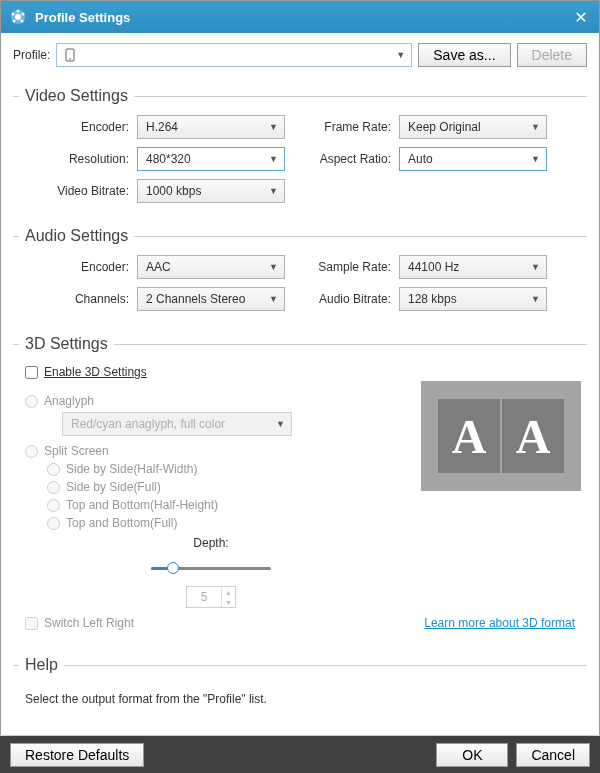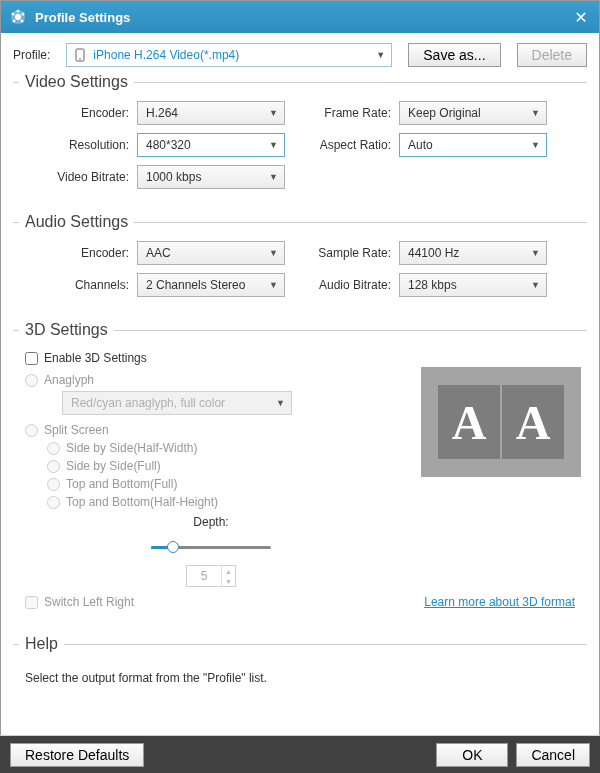--- a/index.html
+++ b/index.html
@@ -2,21 +2,21 @@
 <html><head>
 <meta charset="utf-8">
 <style>
 * { box-sizing: border-box; margin: 0; padding: 0; }
 body { width: 600px; height: 773px; font-family: "Segoe UI", Tahoma, sans-serif; font-size: 12px; color: #333; background: #fff; border: 1px solid #999; overflow: hidden; }
 .titlebar { background: linear-gradient(#3a9ecf, #2d8dc0); height: 32px; display: flex; align-items: center; padding: 0 8px; color: #fff; }
 .titlebar-icon { width: 18px; height: 18px; margin-right: 8px; display: inline-flex; align-items: center; justify-content: center; }
 .titlebar-title { font-weight: bold; font-size: 13px; flex: 1; }
 .titlebar-close { width: 20px; height: 20px; display: flex; align-items: center; justify-content: center; cursor: pointer; font-size: 16px; }
 .content { padding: 10px 12px 0 12px; }
-.profile-row { display: flex; align-items: center; gap: 16px; margin-bottom: 6px; }
+.profile-row { display: flex; align-items: center; gap: 6px; margin-bottom: 20px; }
 .profile-label { font-size: 12px; }
 .profile-select { flex: 1; height: 24px; border: 1px solid #9fc3d8; background: #fff; display: flex; align-items: center; padding: 0 6px; position: relative; }
 .profile-select-icon { width: 14px; height: 14px; margin-right: 6px; display: inline-flex; }
 .profile-select-text { color: #1a8fd0; flex: 1; }
 .dd-arrow { position: absolute; right: 6px; color: #555; font-size: 9px; }
 .btn { height: 24px; padding: 0 14px; border: 1px solid #999; background: linear-gradient(#fcfcfc,#e8e8e8); cursor: pointer; font-size: 14px; }
 .btn:disabled, .btn.disabled { color: #aaa; cursor: default; }
 fieldset { border: none; border-top: 1px solid #cfcfcf; padding: 10px 6px 6px 6px; margin: 6px 0 10px 0; }
 legend { color: #444; padding: 0 6px; font-size: 16px; }
 .row { display: flex; align-items: center; margin-bottom: 8px; }
@@ -28,21 +28,21 @@
 .col-left { width: 280px; }
 .col-right { flex: 1; }
 .col-right .lbl { width: 100px; }
 .combo.w1 { width: 148px; }
 .combo.w2 { width: 148px; }
 .threebox { display: flex; gap: 14px; }
 .three-left { flex: 1; }
 .three-right { width: 170px; display: flex; align-items: flex-start; justify-content: flex-end; padding-top: 18px; }
 .preview { width: 160px; height: 110px; background: #a4a4a4; display: flex; align-items: center; justify-content: center; gap: 2px; }
 .preview .aa { width: 62px; height: 74px; background: #7d7d7d; color: #fff; font-family: Georgia, serif; font-size: 48px; font-weight: bold; display: flex; align-items: center; justify-content: center; }
-.chk { display: flex; align-items: center; gap: 6px; margin: 2px 0 8px 6px; }
+.chk { display: flex; align-items: center; gap: 6px; margin: 2px 0 15px 6px; text-decoration: underline; }
 .chk input { width:13px; height:13px; }
 .radio { display: flex; align-items: flex-end; gap: 6px; margin: 4px 0 4px 6px; color: #999; }
 .radio.sub { margin-left: 28px; }
 .radio input { width:13px; height:13px; }
 .disabled-combo { width: 230px; height: 24px; border: 1px solid #d0d0d0; background: #f1f1f1; color: #b0b0b0; display: flex; align-items: center; padding: 0 20px 0 8px; position: relative; margin: 2px 0 8px 43px; font-size: 12px; }
 .depth-row { display: flex; align-items: center; gap: 10px; margin: 6px 0 8px 6px; flex-direction: column; }
 .slider { width: 120px; height: 16px; position: relative; }
 .slider-track { position: absolute; top: 7px; left: 0; right: 0; height: 3px; background: #888; border-radius: 2px; }
 .slider-fill { position: absolute; top: 7px; left: 0; width: 22px; height: 3px; background: #2d8dc0; border-radius: 2px; }
 .slider-thumb { position: absolute; top: 2px; left: 16px; width: 12px; height: 12px; background: #fff; border: 1px solid #2d8dc0; border-radius: 50%; }
@@ -80,21 +80,20 @@
 
   <div class="profile-row">
     <span class="profile-label">Profile:</span>
     <div class="profile-select">
       <span class="profile-select-icon">
         <svg viewBox="0 0 14 14" width="14" height="14">
             <rect x="3" y="1" width="8" height="12" rx="1" fill="none" stroke="#666" stroke-width="1"></rect>
             <circle cx="7" cy="11" r="0.8" fill="#666"></circle>
           </svg>
       </span>
-      <span class="profile-select-text">iPhone H.264 Video(*.mp4)</span>
       <span class="dd-arrow">▼</span>
     </div>
     <button class="btn">Save as...</button>
     <button class="btn disabled" disabled="">Delete</button>
   </div>
 
   <fieldset>
     <legend>Video Settings</legend>
     <div class="row">
       <div class="col col-left">
@@ -198,25 +197,25 @@
         <label class="radio sub">
             <input type="radio" disabled="" style="">
             <span>Side by Side(Half-Width)</span>
           </label>
         <label class="radio sub">
             <input type="radio" disabled="" style="">
             <span>Side by Side(Full)</span>
           </label>
         <label class="radio sub">
             <input type="radio" disabled="" style="">
+            <span>Top and Bottom(Half-Height)</span>
+          </label>
+        <label class="radio sub">
+            <input type="radio" disabled="" style="">
             <span>Top and Bottom(Full)</span>
-          </label>
-        <label class="radio sub">
-            <input type="radio" disabled="" style="">
-            <span>Top and Bottom(Half-Height)</span>
           </label>
         <div class="depth-row">
           <span>Depth:</span>
           <div class="slider">
             <div class="slider-track"></div>
               <div class="slider-fill"></div>
               <div class="slider-thumb"></div>
           </div>
           <div class="spinner">
             <span class="spinner-val">5</span>

